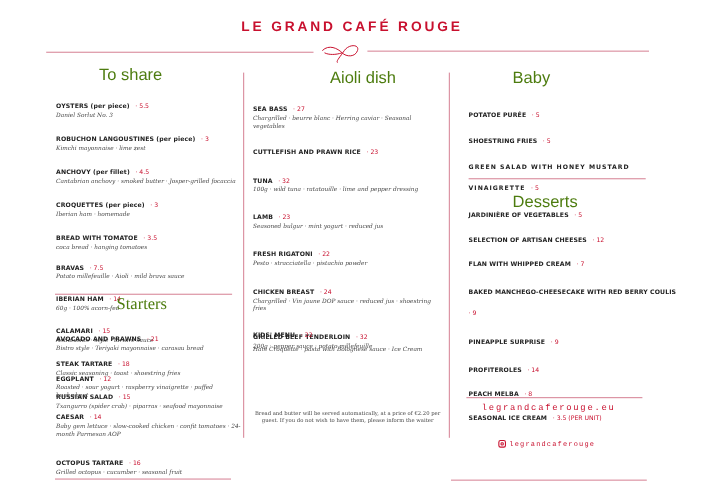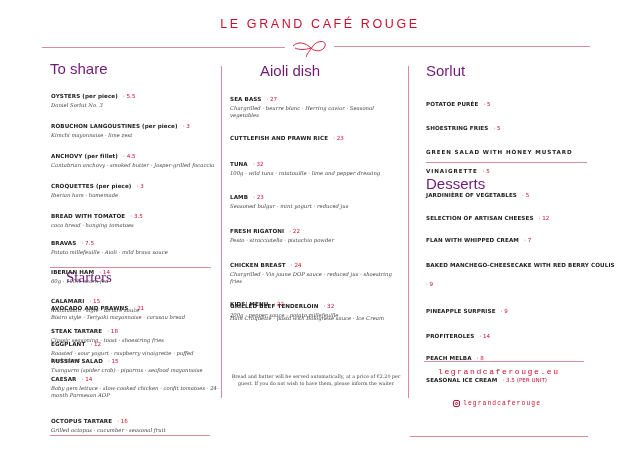--- a/index.html
+++ b/index.html
@@ -1,22 +1,22 @@
 <!DOCTYPE html>
 <html><head>
 <meta charset="utf-8">
 <style>
   html, body { margin:0; padding:0; }
   body { width:640px; height:453px; background:#ffffff; position:relative; overflow:hidden; font-family:"DejaVu Sans", sans-serif; color:#222; }
-  .title { position:absolute; left:0; width:640px; top:17px; text-align:center; font-family:"Liberation Sans", sans-serif; font-size:12.5px; letter-spacing:2.6px; color:#c8102e; font-weight:normal; }
+  .title { position:absolute; left:0; width:640px; top:17px; text-align:center; font-family:"Liberation Sans", sans-serif; font-size:12.5px; letter-spacing:2.6px; color:#c8102e; font-weight:bold; }
   .hr-top-l { position:absolute; left:42px; top:47px; width:243px; height:1px; background:#d98a9c; }
   .hr-top-r { position:absolute; left:334px; top:46px; width:256px; height:1px; background:#d98a9c; }
   .bow { position:absolute; left:291px; top:38px; width:44px; height:20px; }
   .vline { position:absolute; width:1px; background:#d98a9c; }
-  .sec-title { position:absolute; font-family:"Liberation Sans", sans-serif; font-size:15px; color:#701a75; }
+  .sec-title { position:absolute; font-family:"Liberation Sans", sans-serif; font-size:15px; color:#4d7c0f;margin-left:40px; }
   .col { position:absolute; }
   .item { margin:0; }
   .name { font-family:"DejaVu Sans", sans-serif; font-size:5.6px; font-weight:bold; color:#222; letter-spacing:0.1px; }
   .price { font-family:"DejaVu Sans", sans-serif; font-size:5.6px; color:#c8102e; }
   .desc { font-family:"DejaVu Serif", serif; font-size:5.3px; color:#444; font-style:italic; line-height:7px; }
   .hsep { position:absolute; height:1px; background:#d98a9c; }
   .note { position:absolute; font-family:"DejaVu Serif", serif; font-size:4.8px; color:#444; text-align:center; line-height:7px; }
   .web { position:absolute; font-family:"Liberation Mono", monospace; font-size:8px; color:#c8102e; letter-spacing:1.6px; }
   .insta { position:absolute; font-family:"Liberation Mono", monospace; font-size:6.3px; color:#c8102e; letter-spacing:1.1px; display:flex; align-items:center; gap:3px; }
   .insta-icon { width:7px; height:7px; border:1px solid #c8102e; border-radius:2px; position:relative; box-sizing:border-box; }
@@ -69,21 +69,21 @@
   <div class="item" style="margin-bottom:8px;"><span class="name">FRESH RIGATONI</span> <span class="price">· 22</span><div class="desc">Pesto · stracciatella · pistachio powder</div></div>
   <div class="item" style="margin-bottom:8px;"><span class="name">CHICKEN BREAST</span> <span class="price">· 24</span><div class="desc">Chargrilled · Vin jaune DOP sauce · reduced jus · shoestring fries</div></div>
   <div class="item"><span class="name">GRILLED BEEF TENDERLOIN</span> <span class="price">· 32</span><div class="desc">200g · pepper sauce · potato millefeuille</div></div>
 </div>
 <div class="col" style="left:230px; top:291px; width:172px;">
   <span class="name">KIDS' MENU</span> <span class="price">· 22</span>
   <div class="desc" style="margin-top:5px;">Ham Croquette · pasta with Bolognese sauce · Ice Cream</div>
 </div>
 <div class="note" style="left:228px; top:373px; width:176px;">Bread and butter will be served automatically, at a price of €2.20 per guest. If you do not wish to have them, please inform the waiter</div>
 
-<div class="sec-title" style="left:426px; top:62px;">Sorlut</div>
+<div class="sec-title" style="left:426px; top:62px;">Baby</div>
 <div class="col" style="left:426px; top:91px; width:190px;">
   <div class="item" style="margin-bottom:5px;"><span class="name">POTATOE PURÉE</span> <span class="price">· 5</span></div>
   <div class="item" style="margin-bottom:5px;"><span class="name">SHOESTRING FRIES</span> <span class="price">· 5</span></div>
   <div class="item" style="margin-bottom:5px;"><span class="name" style="letter-spacing:0.9px;">GREEN SALAD WITH HONEY MUSTARD VINAIGRETTE</span> <span class="price">· 5</span></div>
   <div class="item"><span class="name">JARDINIÈRE OF VEGETABLES</span> <span class="price">· 5</span></div>
 </div>
 <div class="hsep" style="left:426px; top:162px; width:161px;"></div>
 
 <div class="sec-title" style="left:426px; top:175px;">Desserts</div>
 <div class="col" style="left:426px; top:205px; width:190px;">

